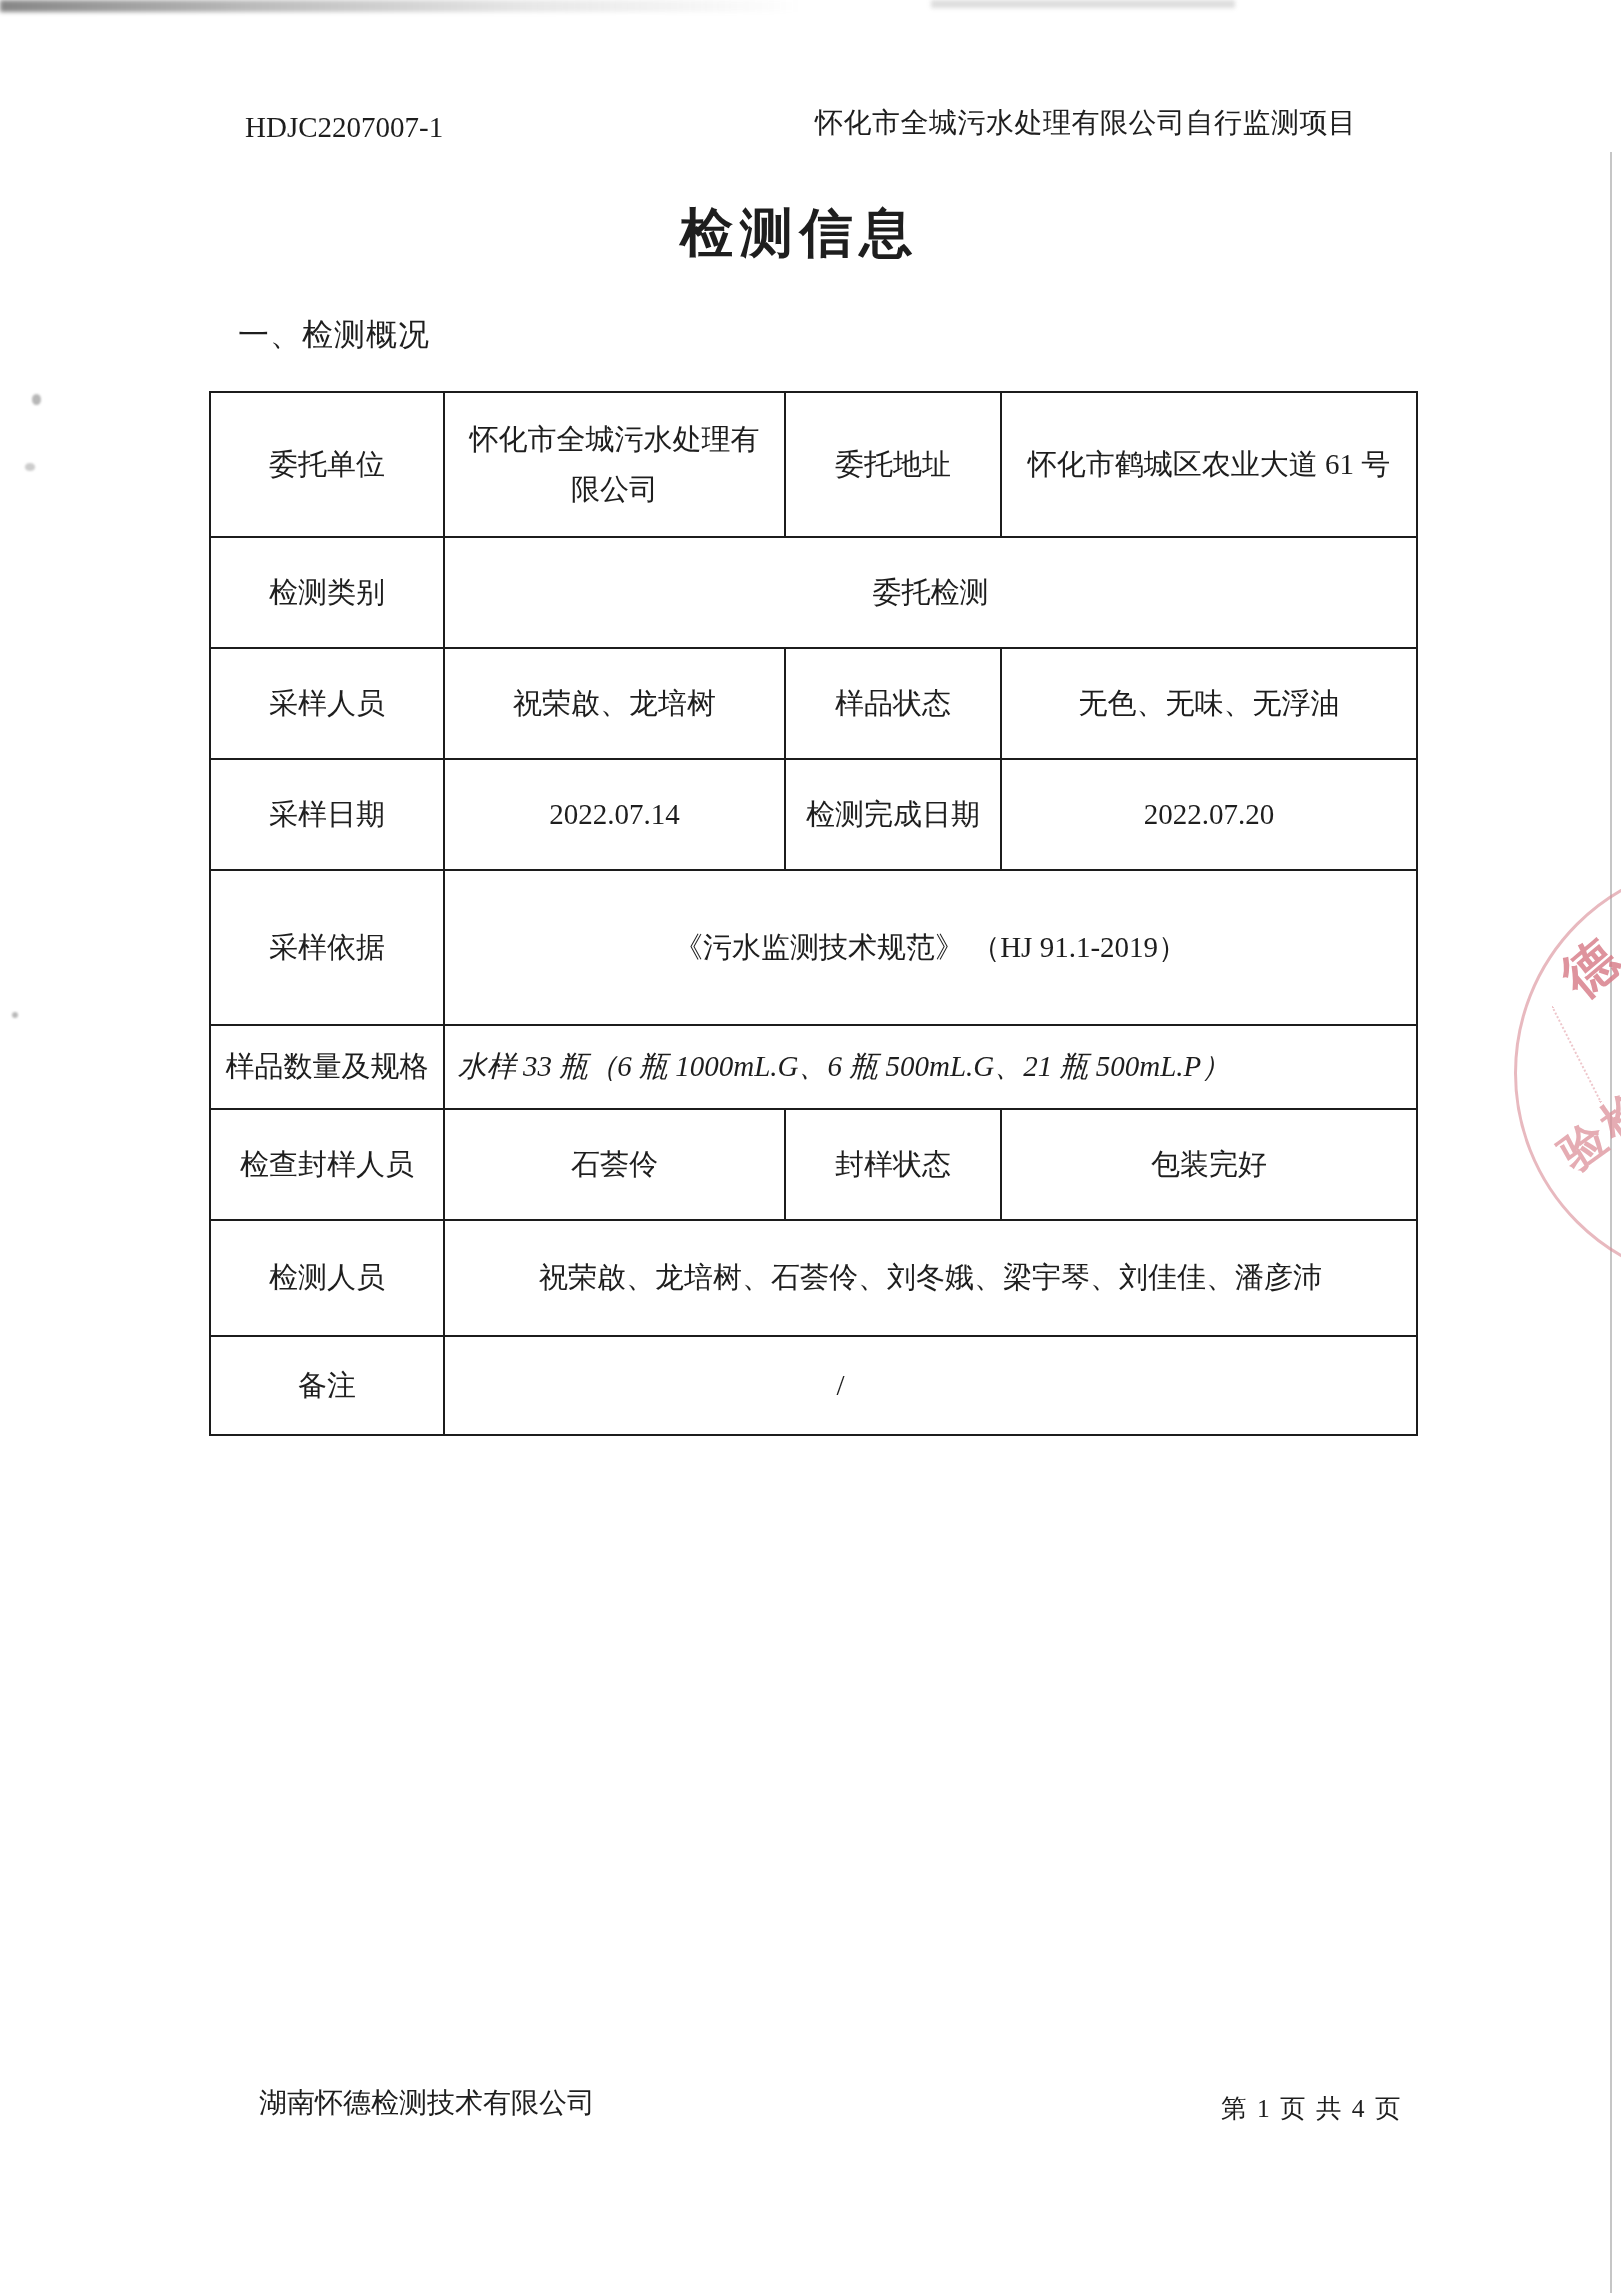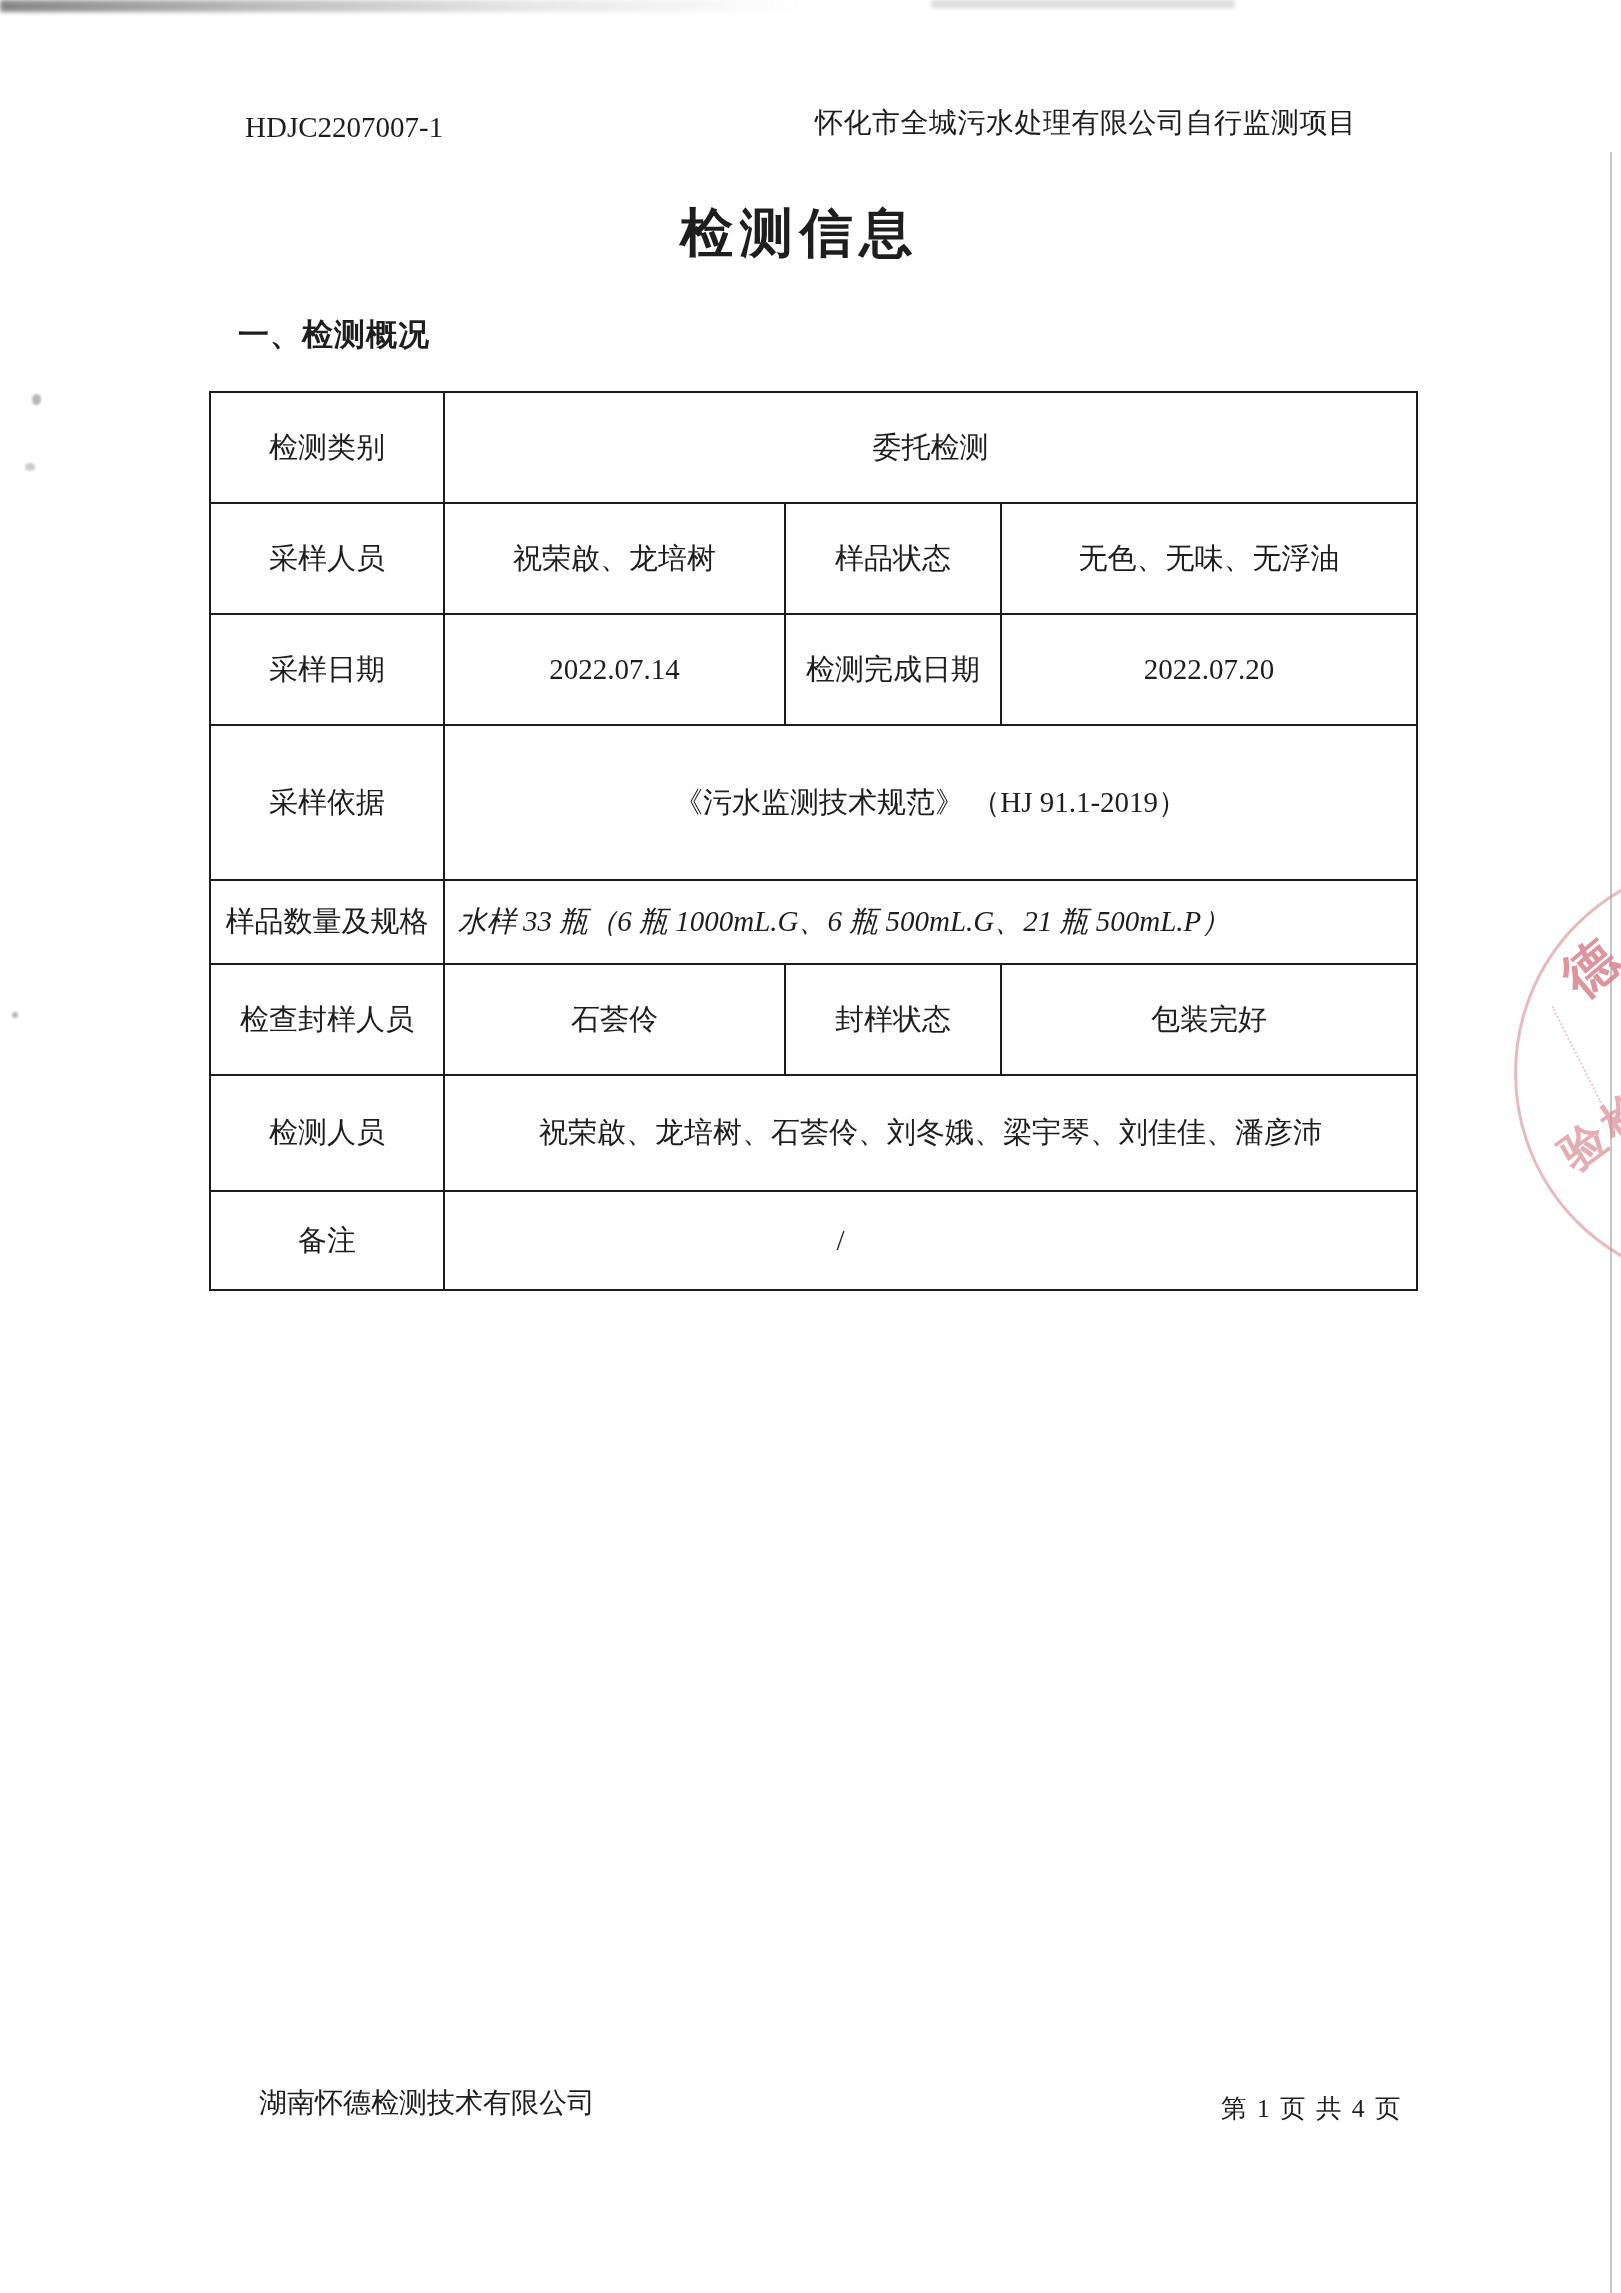--- a/index.html
+++ b/index.html
@@ -17,21 +17,21 @@
   .header-project    { position: absolute; left: 815px; top: 104px; font-size: 28px; letter-spacing: 0.5px; }
 
   
   .doc-title {
     position: absolute; top: 198px; left: 50%;
     transform: translateX(calc(-50% - 10.8px));
     font-size: 53px; font-weight: 700; letter-spacing: 6.9px; white-space: nowrap;
   }
   .section-heading {
     position: absolute; left: 238px; top: 314px;
-    font-size: 31px; font-weight: 700; letter-spacing: 1px;
+    font-size: 31px; font-weight: 400; letter-spacing: 1px;
   }
 
   
   table.info-table {
     position: absolute; left: 209px; top: 391px; width: 1207px;
     border-collapse: collapse; table-layout: fixed;
     font-size: 29px;
     border: 2.9px solid #161616;
   }
   .info-table td {
@@ -117,20 +117,26 @@
   <div class="section-heading">一、检测概况</div>
 
   <table class="info-table">
     <colgroup>
       <col style="width:234px">
         <col style="width:341px">
         <col style="width:216px">
         <col style="width:416px">
     </colgroup>
     <tbody>
+      <tr class="r1">
+        <td>委托单位</td>
+        <td class="wrap-cell">怀化市全城污水处理有限公司</td>
+        <td>委托地址</td>
+        <td>怀化市鹤城区农业大道 61 号</td>
+      </tr>
       <tr class="r2">
         <td>检测类别</td>
         <td colspan="3">委托检测</td>
       </tr>
       <tr class="r3">
         <td>采样人员</td>
         <td>祝荣啟、龙培树</td>
         <td>样品状态</td>
         <td>无色、无味、无浮油</td>
       </tr>

